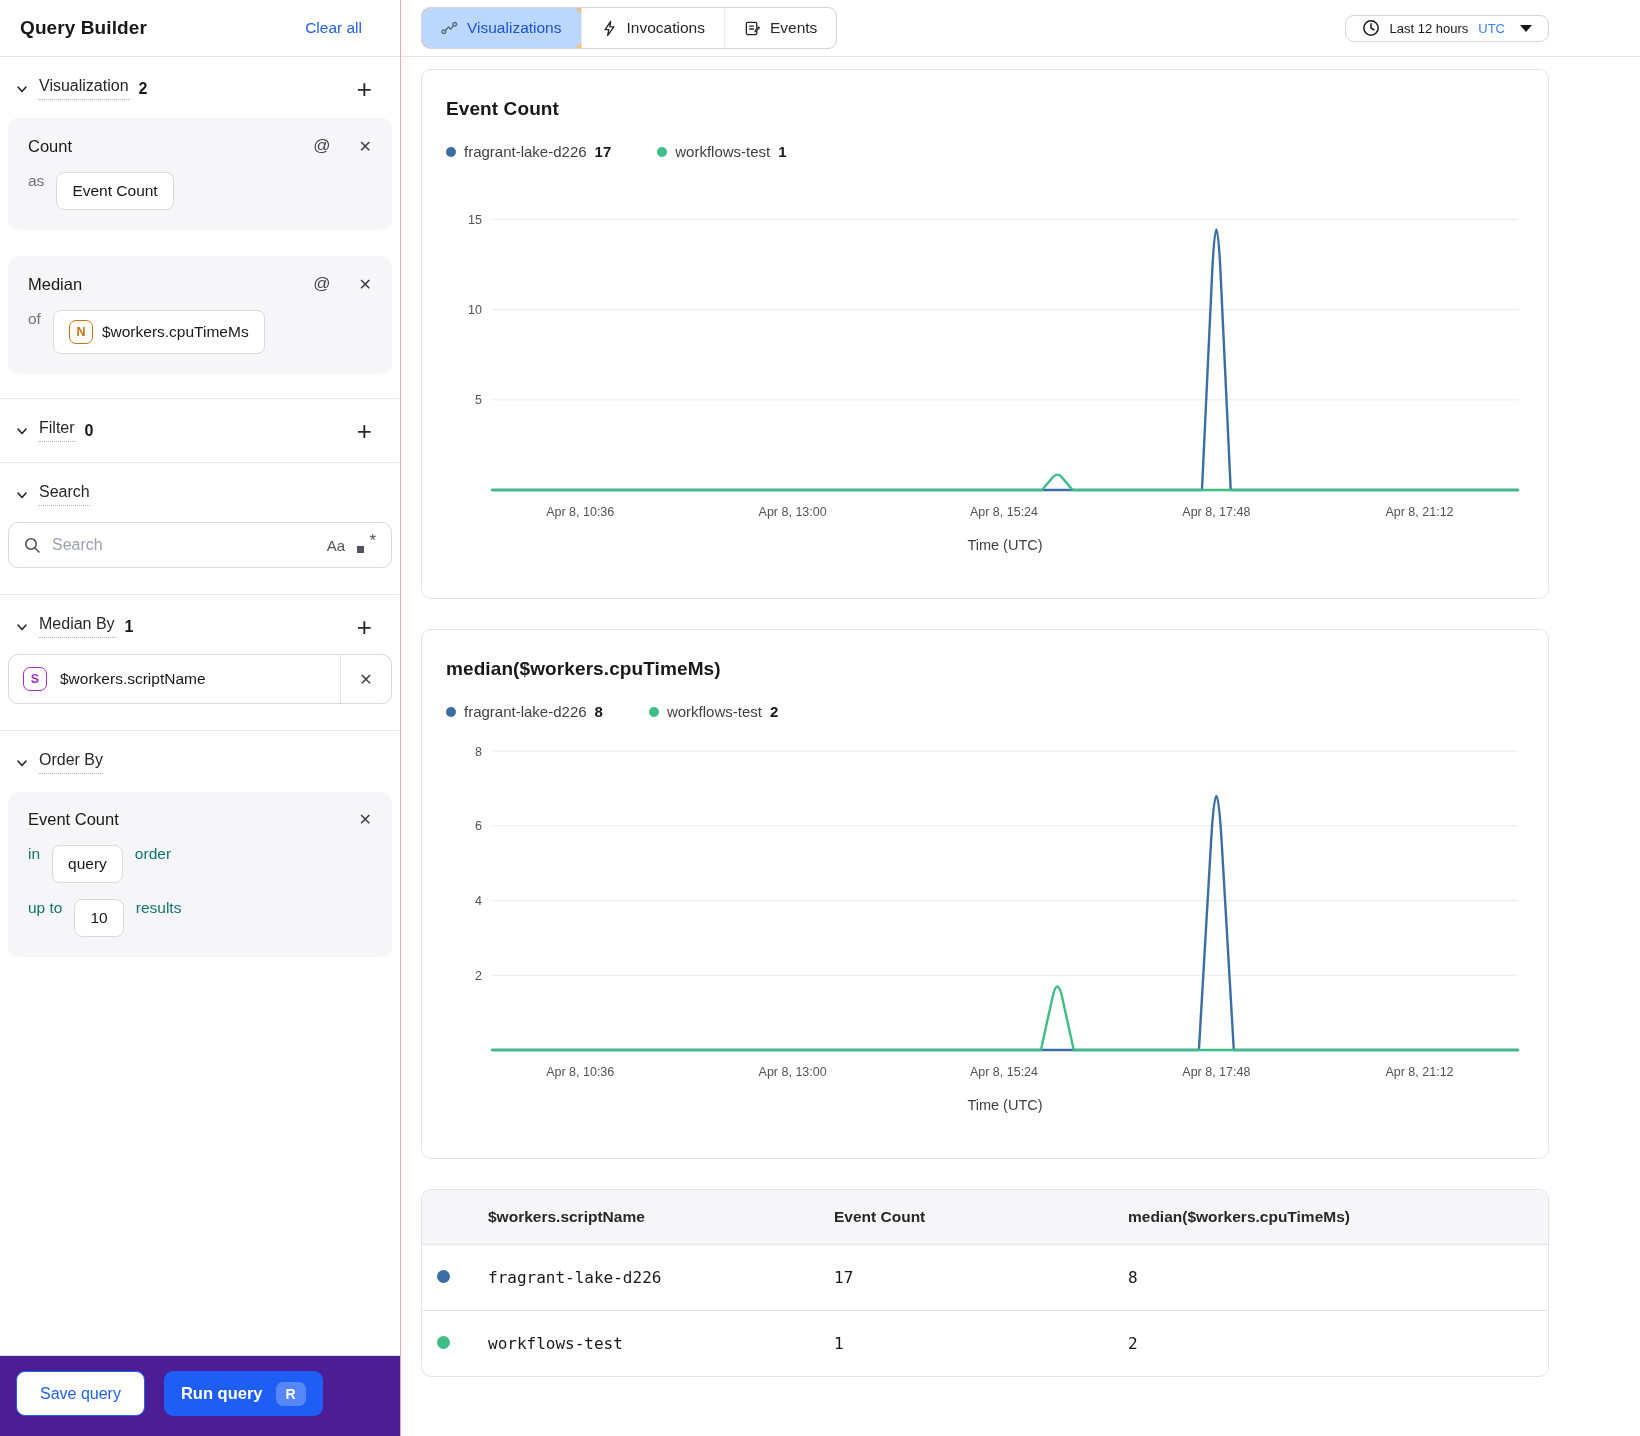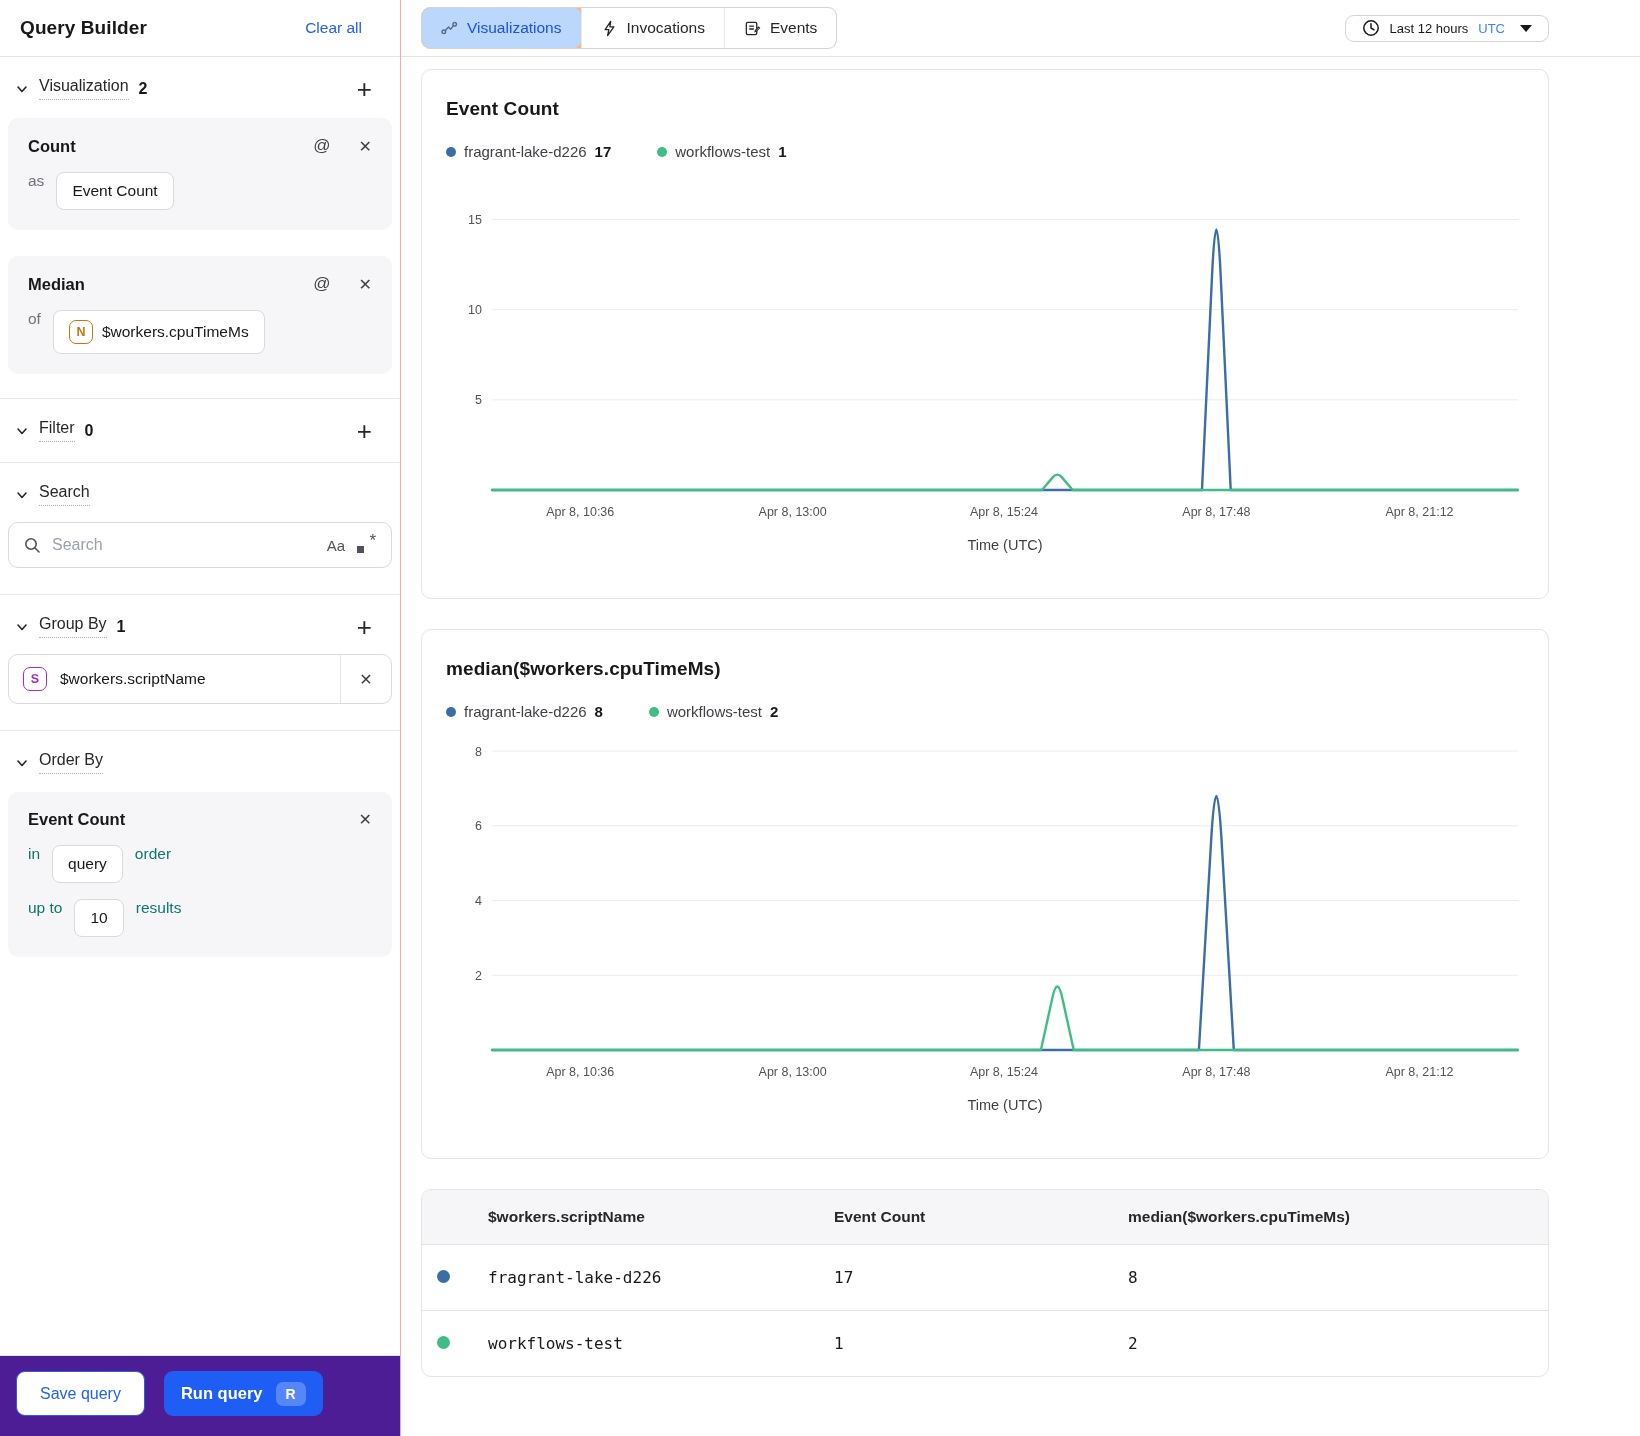--- a/index.html
+++ b/index.html
@@ -17,21 +17,21 @@
   .section { border-bottom:1px solid #e9e9ec; padding-bottom:10px; }
   .section:last-child { border-bottom:none; }
   .section-row { display:flex; align-items:center; padding:20px 20px 16px 14px; }
   .chev { width:16px; height:16px; margin-right:9px; flex:none; }
   .sec-label { font-size:16px; color:#27272a; border-bottom:1.5px dotted #a9aeb9; padding-bottom:4px; }
   .sec-count { font-weight:700; margin-left:10px; font-size:16px; }
   .plus-btn { margin-left:auto; font-size:26px; font-weight:300; line-height:18px; color:#27272a; cursor:pointer; padding:0 8px; }
   .card { background:#f6f6f8; border-radius:10px; margin:2px 8px 26px; padding:18px 20px 20px; }
   .card:last-child { margin-bottom:14px; }
   .card-head { display:flex; align-items:center; }
-  .card-title { font-size:16.5px; font-weight:700; }
+  .card-title { font-size:16.5px; font-weight:400; }
   .icon-at { margin-left:auto; color:#3f3f46; font-size:17px; cursor:pointer; }
   .icon-x { margin-left:28px; color:#3f3f46; font-size:16px; cursor:pointer; }
   .card-row { display:flex; margin-top:16px; font-size:15.5px; }
   .muted { color:#71717a; }
   .dim { color:#0f766e; }
   .value-box { background:#fff; border:1px solid #d9d9de; border-radius:8px; padding:9px 15px; margin:0 12px; font-size:15.5px; display:inline-flex; align-items:center; gap:9px; cursor:pointer; }
   .field-icon { width:24px; height:24px; border-radius:7px; display:inline-flex; align-items:center; justify-content:center; font-size:12.5px; font-weight:700; border:1.5px solid; background:#fff; flex:none; }
   .n-icon { color:#c4770f; border-color:#c4770f; }
   .s-icon { color:#a62cc4; border-color:#a62cc4; }
   .search-box { margin:0 8px 16px; border:1px solid #d9d9de; border-radius:10px; height:46px; display:flex; align-items:center; padding:0 15px; gap:11px; background:#fff; }
@@ -156,21 +156,21 @@
             <span class="ast">*</span>
           </span>
       </div>
     </div>
 
     <div class="section">
       <div class="section-row">
         <svg class="chev" viewBox="0 0 16 16">
             <polyline points="4,6 8,10.5 12,6" fill="none" stroke="#27272a" stroke-width="1.6" stroke-linecap="round" stroke-linejoin="round"></polyline>
           </svg>
-        <span class="sec-label">Group By</span>
+        <span class="sec-label">Median By</span>
         <span class="sec-count">1</span>
         <span class="plus-btn">+</span>
       </div>
       <div class="group-field">
         <span class="field-icon s-icon">S</span>
         <span class="fname">$workers.scriptName</span>
         <span class="vsep"></span>
         <span class="gx">✕</span>
       </div>
     </div>

